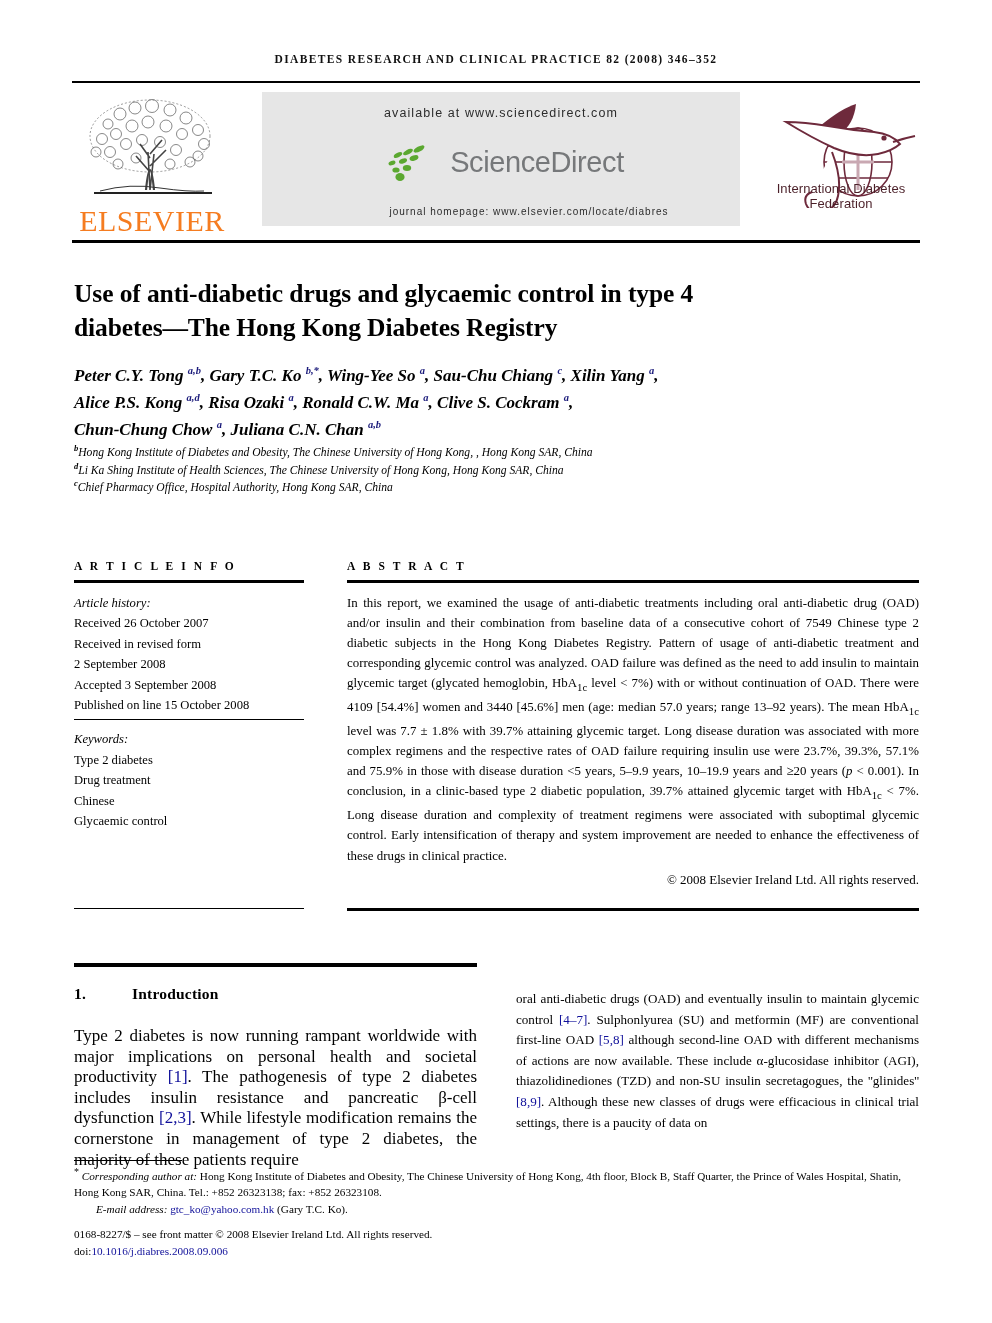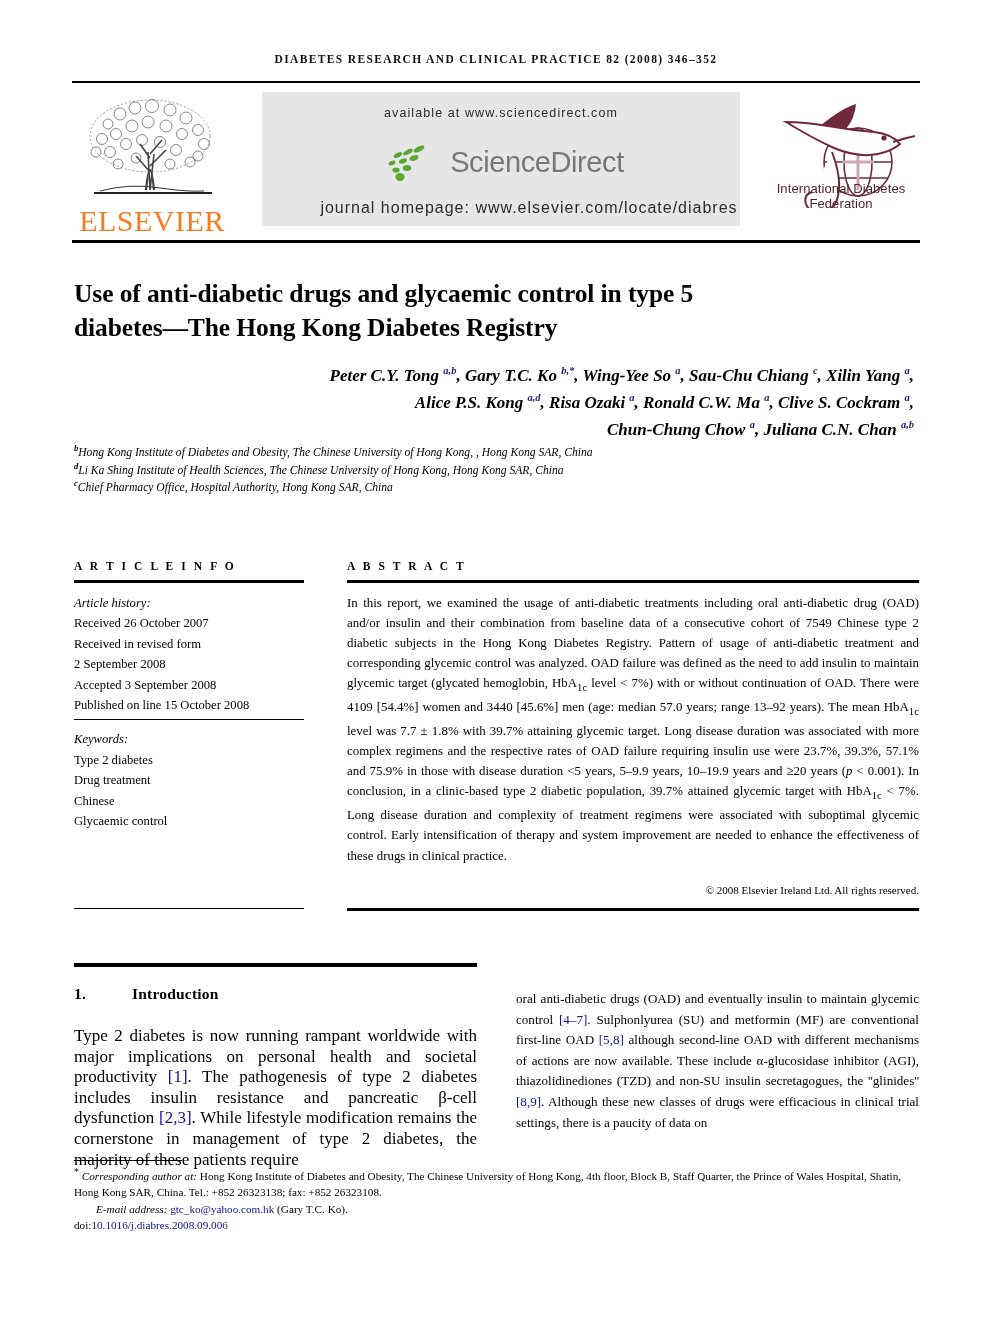--- a/index.html
+++ b/index.html
@@ -98,21 +98,21 @@
     font-size: 29px;
     color: #76787a;
     letter-spacing: -0.4px;
     line-height: 44px;
   }
   .sd-homepage {
     position: absolute;
     left: 0; bottom: 9px; width: 534px;
     text-align: center;
     font-family: "Liberation Sans", sans-serif;
-    font-size: 16px;
+    font-size: 10px;
     letter-spacing: 1.0px;
     color: #2c2c2c;
   }
   .idf-block {
     position: absolute;
     left: 690px; top: 8px;
     width: 158px;
     height: 132px;
   }
   .idf-caption {
@@ -149,21 +149,20 @@
   .authors {
     position: absolute;
     left: 74px; top: 362px;
     width: 840px;
     font-family: "Liberation Serif", "DejaVu Serif", serif;
     font-style: italic;
     font-weight: bold;
     font-size: 17px;
     line-height: 27px;
     color: #000;
-    text-align: right;
   }
   .authors sup, .sup {
     font-size: 10.5px;
     vertical-align: super;
     line-height: 0;
     color: #1a1a7a;
     font-style: italic;
   }
 
   
@@ -234,24 +233,24 @@
   .abs-body {
     margin-top: 10px;
     font-family: "Liberation Serif", "DejaVu Serif", serif;
     font-size: 12.9px;
     line-height: 20.2px;
     text-align: justify;
     text-justify: inter-word;
     color: #000;
   }
   .abs-copy {
-    margin-top: 18px;
+    margin-top: 6px;
     text-align: right;
     font-family: "Liberation Serif", "DejaVu Serif", serif;
-    font-size: 11px;
+    font-size: 13px;
   }
   .rule-abs-bottom {
     position: absolute;
     left: 347px; top: 908px;
     width: 572px;
     height: 2.5px;
     background: #000;
   }
   .rule-info-bottom {
     position: absolute;
@@ -411,21 +410,21 @@
           <path d="M70 56 q10 26 6 44 q-3 14 -16 16 q-12 2 -16 -8 q-3 -9 6 -12"></path>
         </g>
         <path d="M131 46 q12 -4 22 -6" stroke="#6E2A3C" stroke-width="2" fill="none"></path>
         <circle cx="122" cy="42" r="2.6" fill="#6E2A3C"></circle>
       </svg>
       <div class="idf-caption">International Diabetes Federation</div>
     </div>
   </div>
   <div class="rule-mast"></div>
 
-  <h1 class="title">Use of anti-diabetic drugs and glycaemic control in type 5 diabetes—The Hong Kong Diabetes Registry</h1>
+  <h1 class="title">Use of anti-diabetic drugs and glycaemic control in type 4 diabetes—The Hong Kong Diabetes Registry</h1>
 
   <div class="authors">
     <div>Peter C.Y. Tong <sup>a,b</sup>, Gary T.C. Ko <sup>b,*</sup>, Wing-Yee So <sup>a</sup>, Sau-Chu Chiang <sup>c</sup>, Xilin Yang <sup>a</sup>,</div>
     <div>Alice P.S. Kong <sup>a,d</sup>, Risa Ozaki <sup>a</sup>, Ronald C.W. Ma <sup>a</sup>, Clive S. Cockram <sup>a</sup>,</div>
     <div>Chun-Chung Chow <sup>a</sup>, Juliana C.N. Chan <sup>a,b</sup></div>
   </div>
 
   <div class="affils" id="affils">
       <div><span class="mk">b</span>Hong Kong Institute of Diabetes and Obesity, The Chinese University of Hong Kong, , Hong Kong SAR, China</div>
       <div><span class="mk">d</span>Li Ka Shing Institute of Health Sciences, The Chinese University of Hong Kong, Hong Kong SAR, China</div>
@@ -477,18 +476,19 @@
   <div class="col-right">oral anti-diabetic drugs (OAD) and eventually insulin to maintain glycemic control <span class="cite">[4–7]</span>. Sulphonlyurea (SU) and metformin (MF) are conventional first-line OAD <span class="cite">[5,8]</span> although second-line OAD with different mechanisms of actions are now available. These include α-glucosidase inhibitor (AGI), thiazolidinediones (TZD) and non-SU insulin secretagogues, the ''glinides'' <span class="cite">[8,9]</span>. Although these new classes of drugs were efficacious in clinical trial settings, there is a paucity of data on</div>
 
   <div class="rule-foot"></div>
   <div class="foot">
     <div><span class="fn-star">*</span> <span class="ital">Corresponding author at:</span> Hong Kong Institute of Diabetes and Obesity, The Chinese University of Hong Kong, 4th floor, Block B, Staff Quarter, the Prince of Wales Hospital, Shatin, Hong Kong SAR, China. Tel.: +852 26323138; fax: +852 26323108.</div>
     <div class="foot-email">
       <span class="ital">E-mail address:</span>
       <a class="link" href="#">gtc_ko@yahoo.com.hk</a>
       <span>(Gary T.C. Ko).</span>
     </div>
+    <div class="foot-isbn">0168-8227/$ – see front matter © 2008 Elsevier Ireland Ltd. All rights reserved.</div>
     <div>
       <span>doi:</span><a class="link" href="#">10.1016/j.diabres.2008.09.006</a>
     </div>
   </div>
 
 </div>
 
 </body></html>

